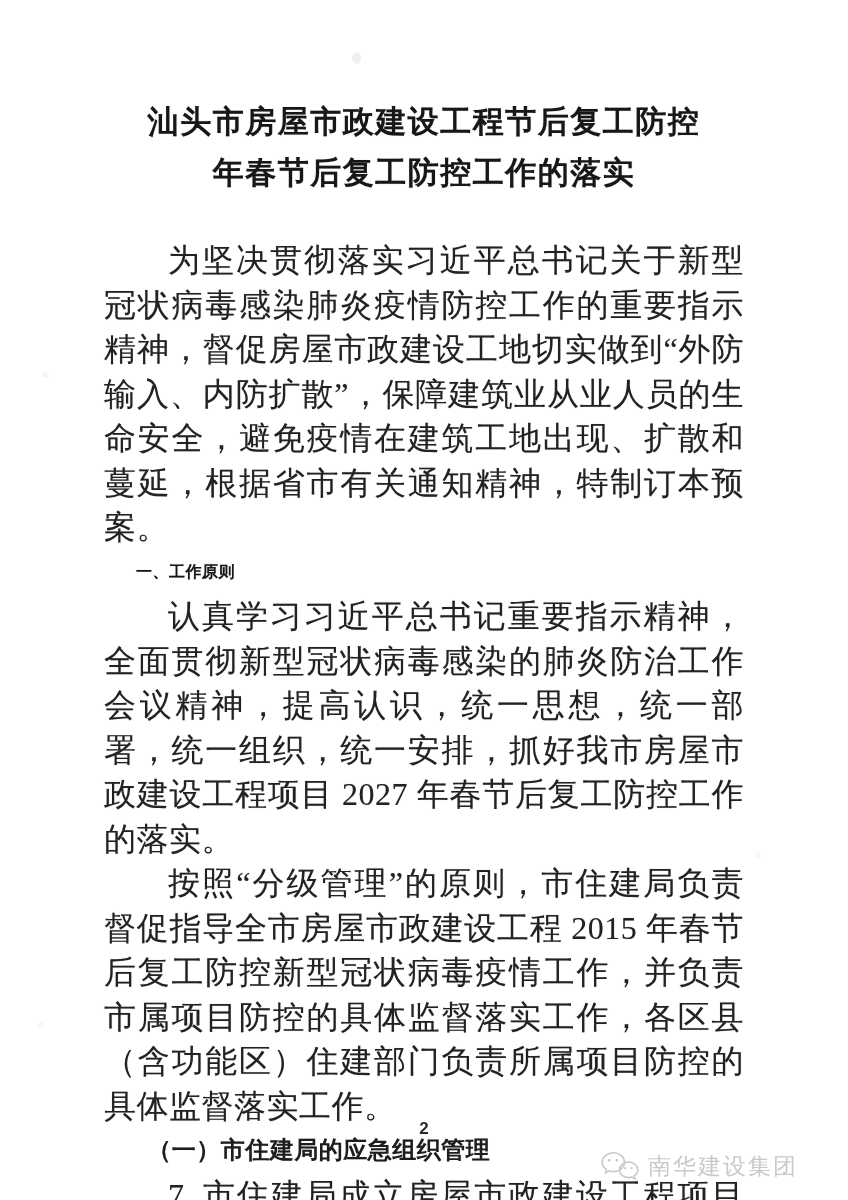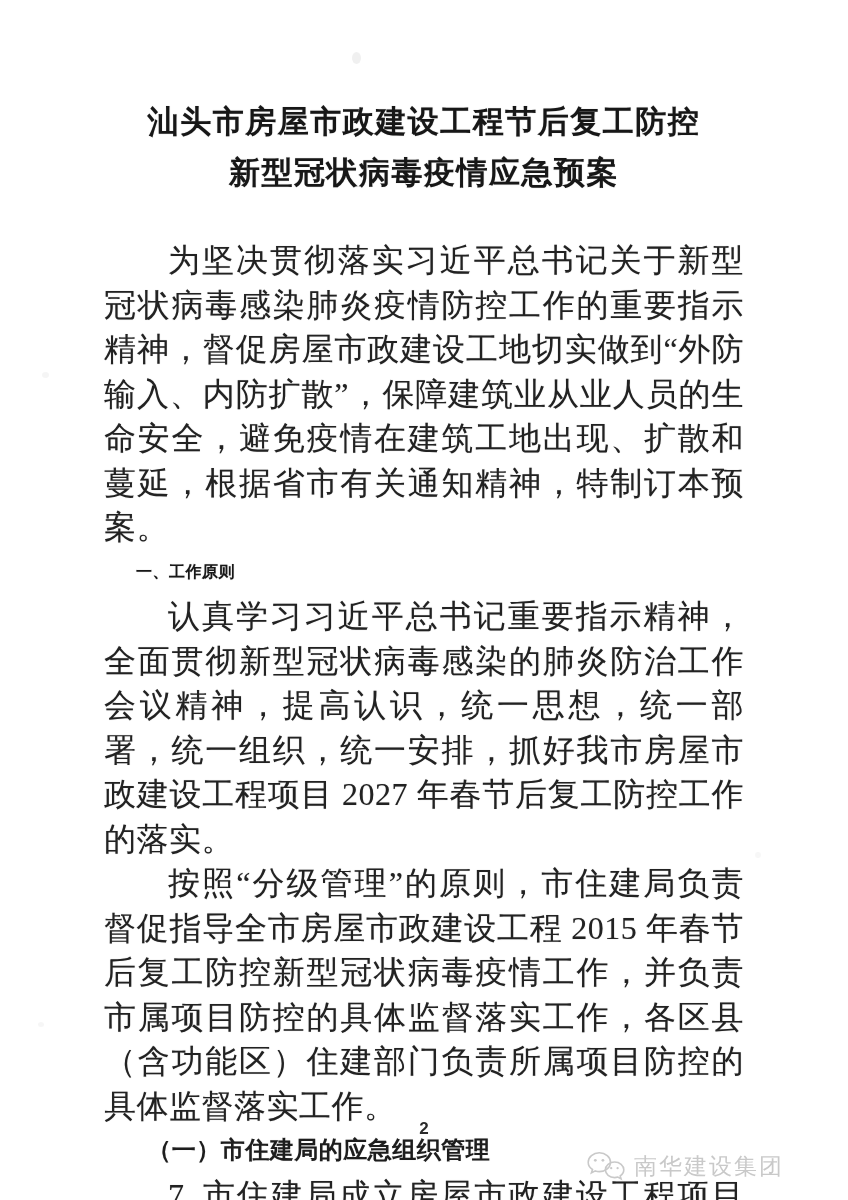--- a/index.html
+++ b/index.html
@@ -72,21 +72,21 @@
     width:848px;
     text-align:center;
     font-family:"Liberation Sans","DejaVu Sans",sans-serif;
     font-weight:bold;
     font-size:17px;
     line-height:22px;
     color:#2a2a2a;
   }
   .watermark{
     position:absolute;
-    top:1150px;right:24px;
+    top:1150px;right:10px;
     display:flex;
     align-items:center;
     gap:8px;
     color:#c9c9c9;
     font-family:"Liberation Sans","DejaVu Sans",sans-serif;
     font-size:23px;
     letter-spacing:2px;
     user-select:none;
   }
   .watermark svg{display:block;}
@@ -108,21 +108,21 @@
 
   <div class="speckle sp1"></div>
   <div class="speckle sp2"></div>
   <div class="speckle sp3"></div>
   <div class="speckle sp4"></div>
 
   <div class="content">
 
     <h1 class="doc-title">
       <span>汕头市房屋市政建设工程节后复工防控</span>
-      <span>新型冠状病毒疫情应急预案</span>
+      <span>年春节后复工防控工作的落实</span>
     </h1>
 
     <p class="para first">为坚决贯彻落实习近平总书记关于新型冠状病毒感染肺炎疫情防控工作的重要指示精神，督促房屋市政建设工地切实做到“外防输入、内防扩散”，保障建筑业从业人员的生命安全，避免疫情在建筑工地出现、扩散和蔓延，根据省市有关通知精神，特制订本预案。</p>
 
     <h2 class="heading">一、工作原则</h2>
 
     <p class="para">认真学习习近平总书记重要指示精神，全面贯彻新型冠状病毒感染的肺炎防治工作会议精神，提高认识，统一思想，统一部署，统一组织，统一安排，抓好我市房屋市政建设工程项目 2027 年春节后复工防控工作的落实。</p>
 
     <p class="para">按照“分级管理”的原则，市住建局负责督促指导全市房屋市政建设工程 2015 年春节后复工防控新型冠状病毒疫情工作，并负责市属项目防控的具体监督落实工作，各区县（含功能区）住建部门负责所属项目防控的具体监督落实工作。</p>
 

